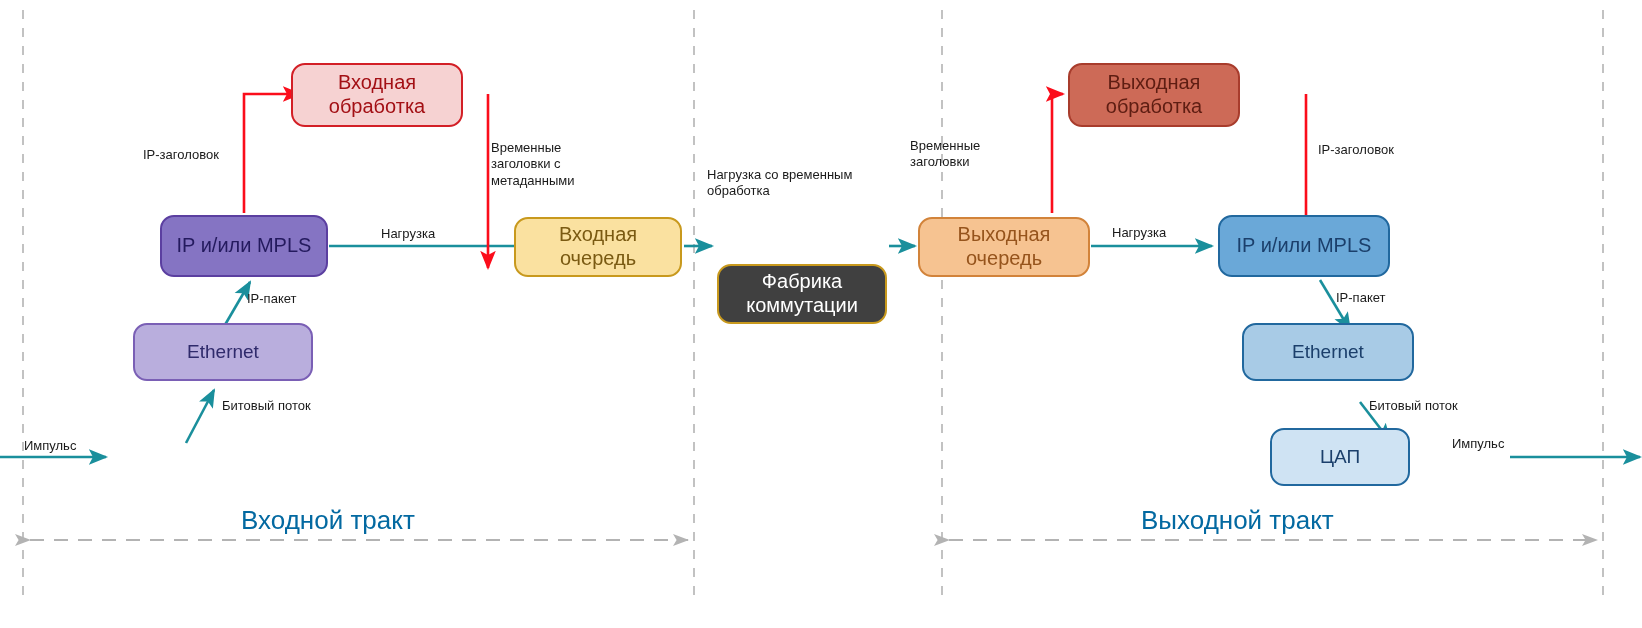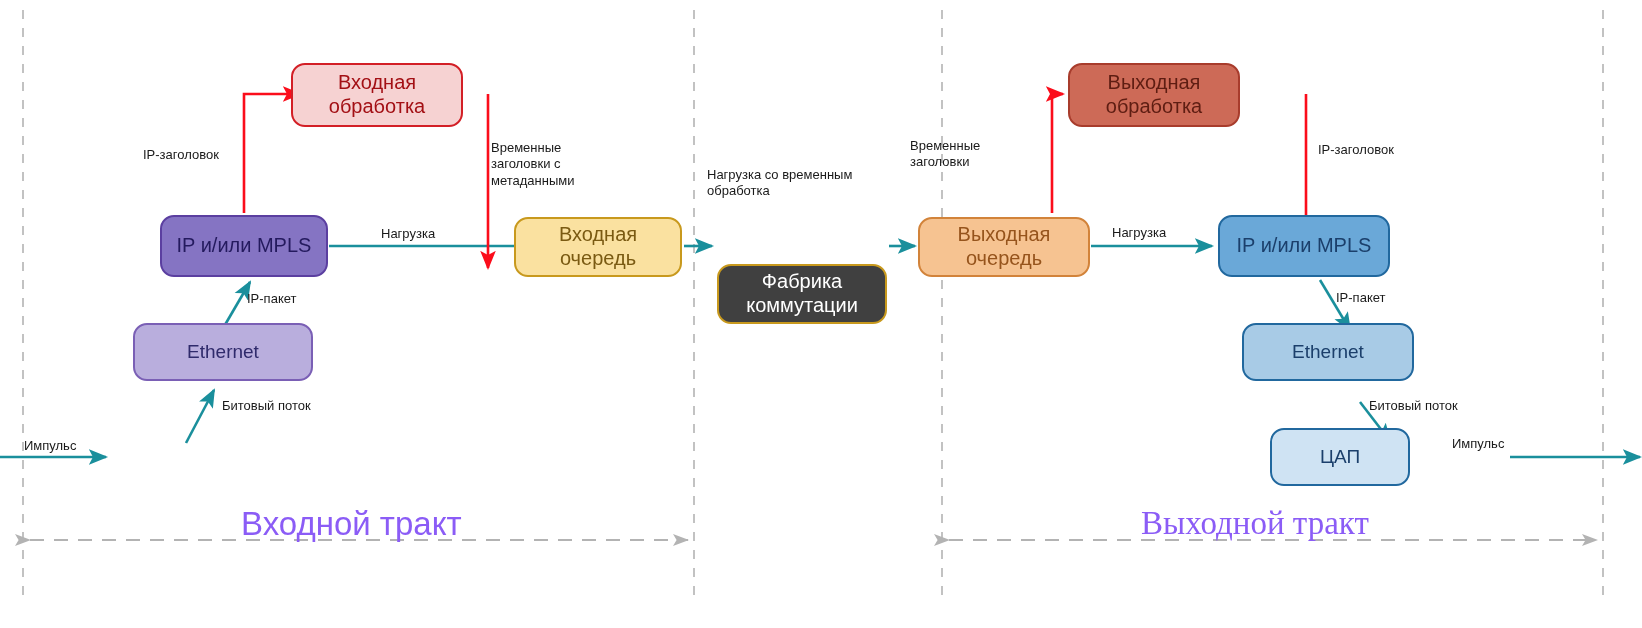--- a/index.html
+++ b/index.html
@@ -6,21 +6,21 @@
   body{width:1642px;height:628px;overflow:hidden;
        font-family:"Liberation Sans",sans-serif;}
   #stage{position:relative;width:1642px;height:628px;background:#fff;}
   svg.layer{position:absolute;left:0;top:0;width:1642px;height:628px;}
   .node{position:absolute;box-sizing:border-box;display:flex;align-items:center;
         justify-content:center;text-align:center;border-radius:14px;
         border-width:2px;border-style:solid;line-height:1.18;}
   .node span{display:block;white-space:pre-line;}
   .edgelabel{position:absolute;color:#1a1a1a;font-size:13px;line-height:1.25;
              text-align:left;white-space:pre-line;}
-  .tracklabel{position:absolute;color:#8b5cf6;font-size:33px;white-space:nowrap;}
+  .tracklabel{position:absolute;color:#0369a1;font-size:26px;white-space:nowrap;}
 </style>
 </head>
 <body>
 
 <div id="stage">
 
   <svg class="layer" viewBox="0 0 1642 628">
     <defs>
       <marker id="tealArrow" markerWidth="9" markerHeight="9" refX="6.6" refY="3.4" orient="auto" markerUnits="strokeWidth">
         <path d="M0,0.4 L7.4,3.4 L0,6.4 L1.6,3.4 Z" fill="#1a8f9c"></path>
@@ -154,15 +154,15 @@
   <div class="edgelabel" style="left:1318px;top:142px;width:110px;text-align:left;">IP-заголовок</div>
 
   <div class="edgelabel" style="left:1336px;top:290px;width:100px;text-align:left;">IP-пакет</div>
 
   <div class="edgelabel" style="left:1369px;top:398px;width:140px;text-align:left;">Битовый поток</div>
 
   <div class="edgelabel" style="left:1452px;top:436px;width:84px;">Импульс</div>
 
   <div class="tracklabel" style="left:241px;top:505px;">Входной тракт</div>
 
-  <div class="tracklabel" style="left:1141px;top:505px;font-family:Liberation Serif, serif;">Выходной тракт</div>
+  <div class="tracklabel" style="left:1141px;top:505px;">Выходной тракт</div>
 
 </div>
 
 </body></html>

